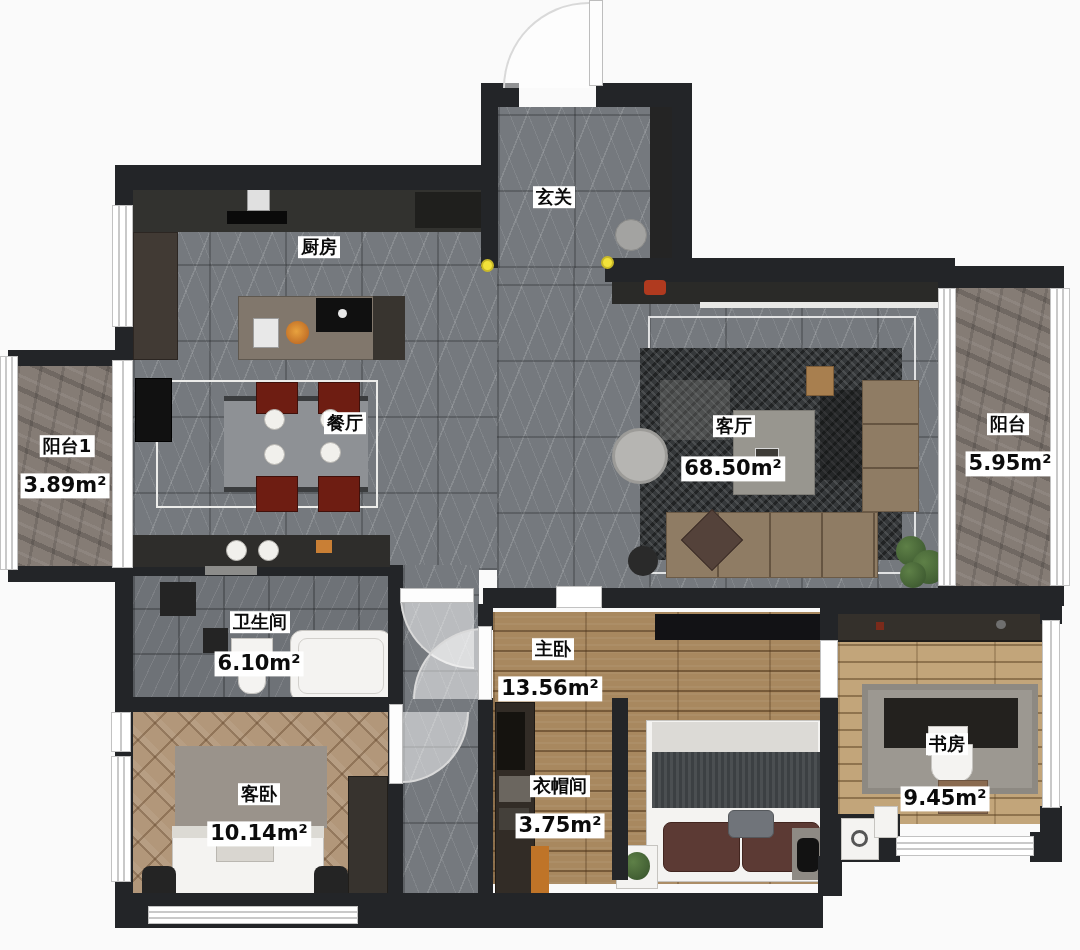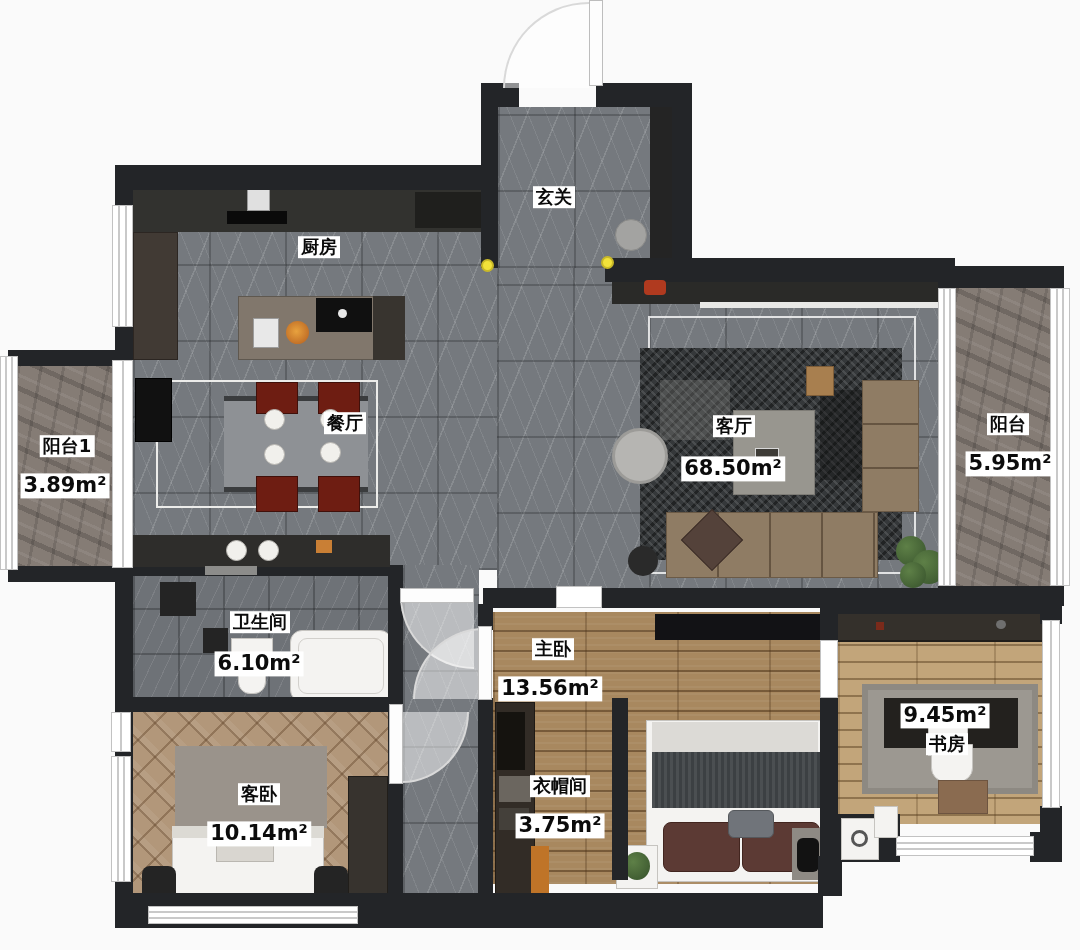--- a/index.html
+++ b/index.html
@@ -245,15 +245,15 @@
   <div class="lbl area" style="left:1010px;top:464px">5.95m²</div>
   <div class="lbl" style="left:260px;top:622px">卫生间</div>
   <div class="lbl area" style="left:259px;top:664px">6.10m²</div>
   <div class="lbl" style="left:259px;top:794px">客卧</div>
   <div class="lbl area" style="left:259px;top:834px">10.14m²</div>
   <div class="lbl" style="left:553px;top:649px">主卧</div>
   <div class="lbl area" style="left:550px;top:689px">13.56m²</div>
   <div class="lbl" style="left:560px;top:786px">衣帽间</div>
   <div class="lbl area" style="left:560px;top:826px">3.75m²</div>
   <div class="lbl" style="left:947px;top:744px">书房</div>
-  <div class="lbl area" style="left:945px;top:716px">9.45m²</div>
+  <div class="lbl area" style="left:945px;top:799px">9.45m²</div>
 
 </div>
 
 </body></html>

